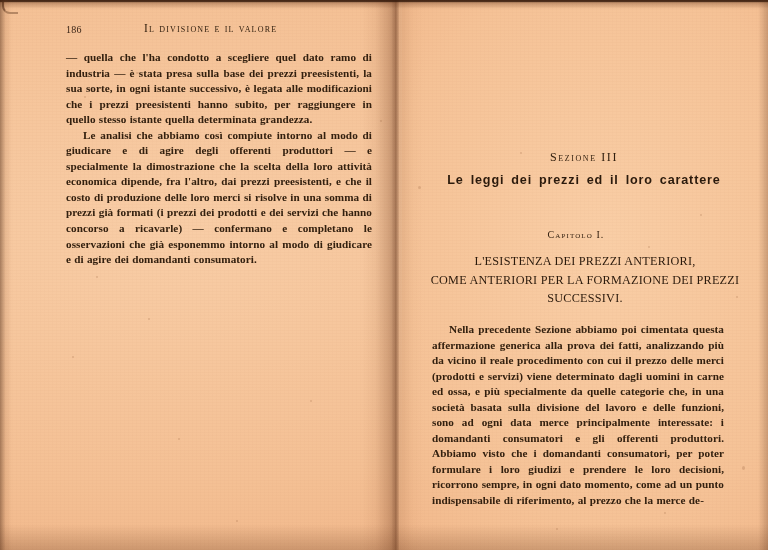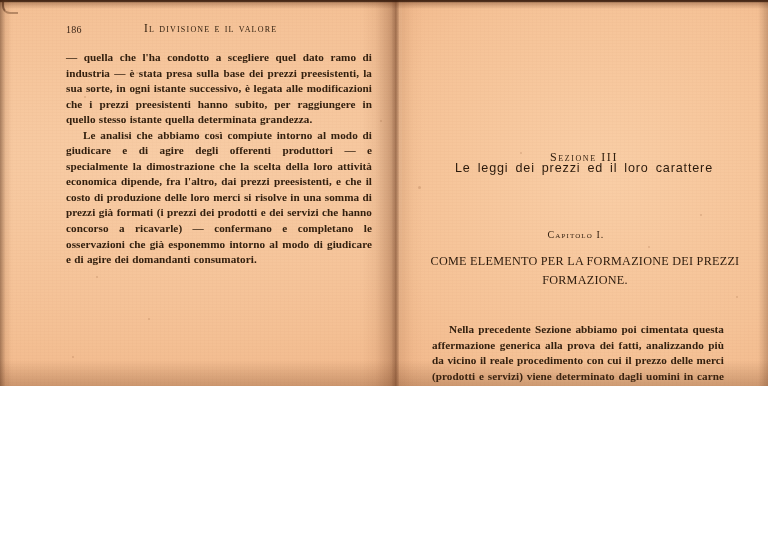--- a/index.html
+++ b/index.html
@@ -11,21 +11,21 @@
     width: 768px;
     height: 551px;
     overflow: hidden;
     font-family: "Liberation Serif", serif;
   }
 
   
   #book-spread {
     position: relative;
     width: 768px;
-    height: 386px;
+    height: 550px;
     background: #86efac;
     overflow: hidden;
   }
 
   
   .paper-base {
     position: absolute;
     inset: 0;
     background:
       radial-gradient(140% 100% at 22% 42%, #f8cda6 0%, #f4c094 46%, #eeae81 82%, #e59f70 100%);
@@ -190,24 +190,24 @@
     position: absolute;
     top: 150px; left: 400px; width: 368px;
     text-align: center;
     font-size: 12px;
     letter-spacing: 1.6px;
     font-variant: small-caps;
     color: #33200f;
   }
   .sezione-title {
     position: absolute;
-    top: 161px; left: 400px; width: 368px;
+    top: 173px; left: 400px; width: 368px;
     text-align: center;
     font-family: "Liberation Sans", sans-serif;
-    font-weight: normal;
+    font-weight: bold;
     font-size: 12.6px;
     letter-spacing: .85px;
     word-spacing: 2.6px;
     color: #2b1a0c;
   }
   .capitolo-label {
     position: absolute;
     top: 229px; left: 392px; width: 368px;
     text-align: center;
     font-variant: small-caps;
@@ -275,22 +275,23 @@
   <div class="page page-right ink softscan">
   </div>
 
   <div class="sezione-label ink softscan">Sezione III</div>
 
   <div class="sezione-title ink softscan">Le leggi dei prezzi ed il loro carattere</div>
 
   <div class="capitolo-label ink softscan">Capitolo I.</div>
 
   <div class="capitolo-title ink softscan">
-    <span class="l">COME ELEMENTO PER LA FORMAZIONE DEI PREZZI</span>
-    <span class="l">FORMAZIONE.</span>
+    <span class="l">L'ESISTENZA DEI PREZZI ANTERIORI,</span>
+    <span class="l">COME ANTERIORI PER LA FORMAZIONE DEI PREZZI</span>
+    <span class="l">SUCCESSIVI.</span>
   </div>
 
   <div class="textblock tb-right ink softscan">
     <p>Nella precedente Sezione abbiamo poi cimentata questa affermazione generica alla prova dei fatti, analizzando più da vicino il reale procedimento con cui il prezzo delle merci (prodotti e servizi) viene determinato dagli uomini in carne ed ossa, e più specialmente da quelle categorie che, in una società basata sulla divisione del lavoro e delle funzioni, sono ad ogni data merce principalmente interessate: i domandanti consumatori e gli offerenti produttori. Abbiamo visto che i domandanti consumatori, per poter formulare i loro giudizi e prendere le loro decisioni, ricorrono sempre, in ogni dato momento, come ad un punto indispensabile di riferimento, al prezzo che la merce de-</p>
   </div>
 
   <div class="gutter"></div>
   <div class="gutter-core"></div>
 
   <div class="edge-top"></div>

